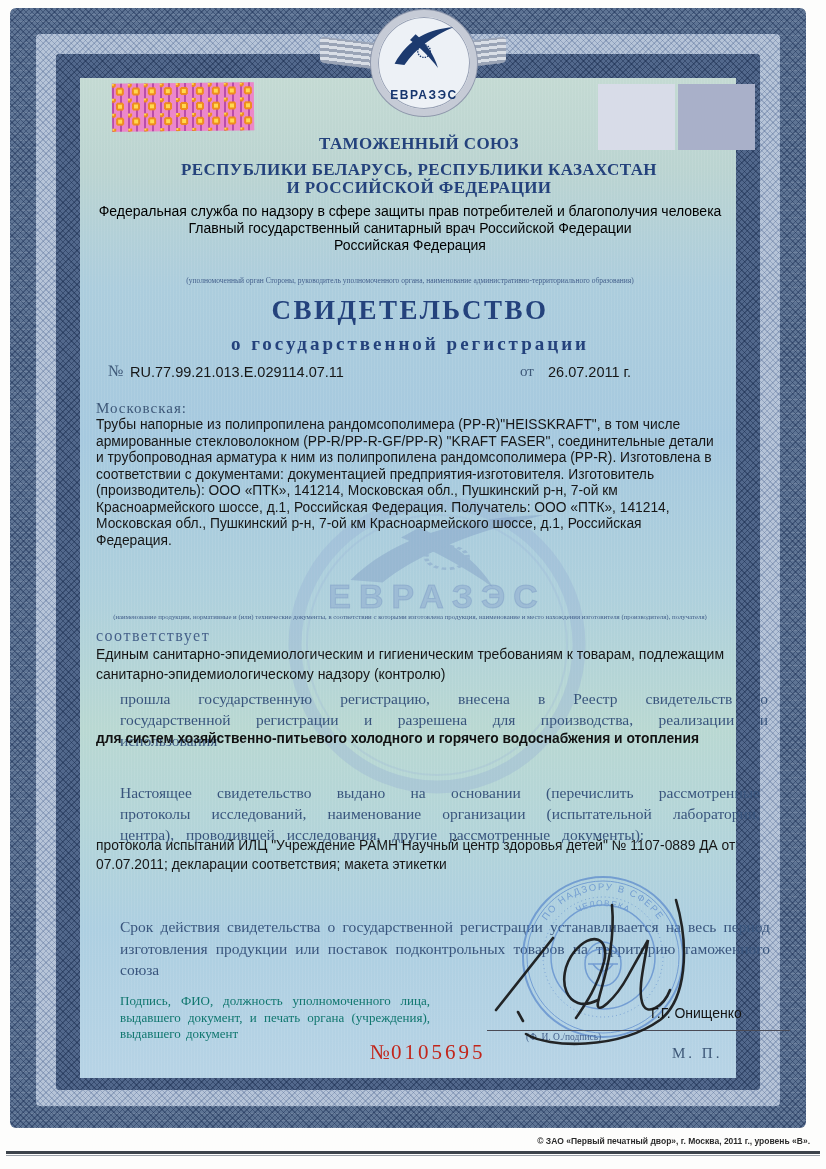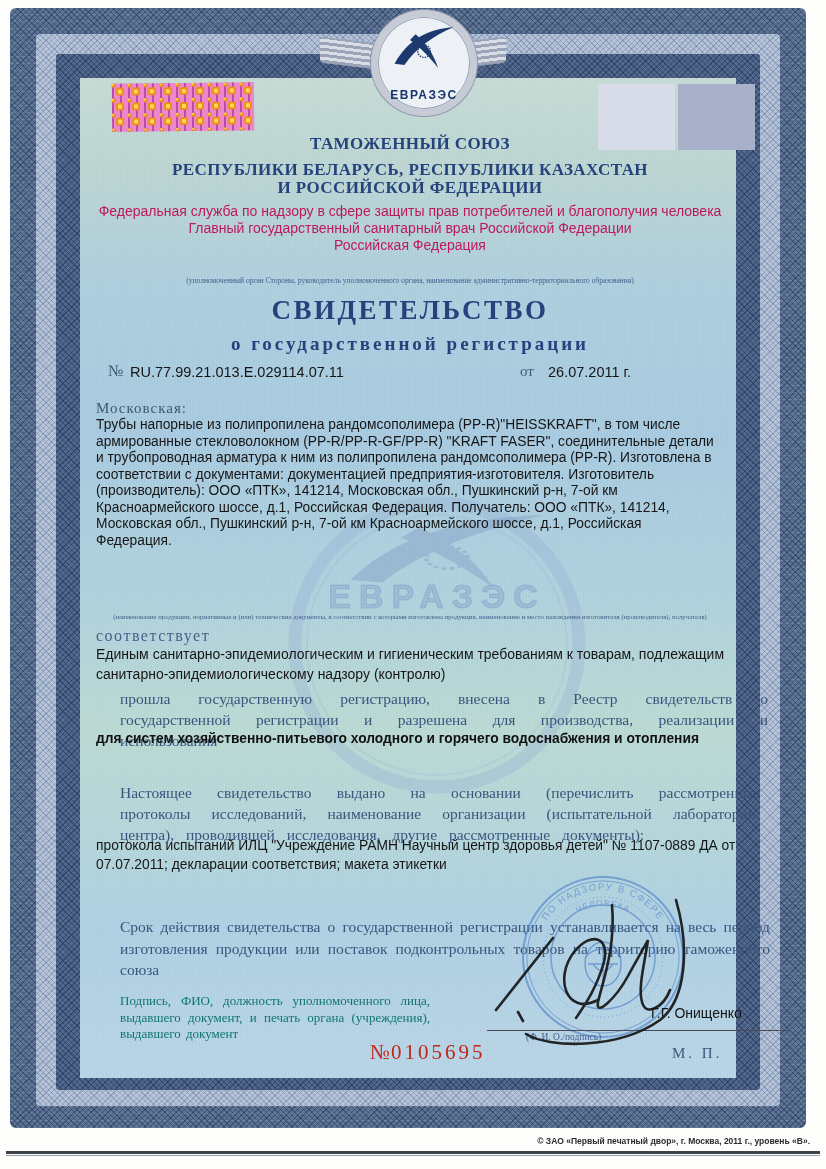--- a/index.html
+++ b/index.html
@@ -51,22 +51,22 @@
     background-color:#e070bd;
     background-image:
       radial-gradient(circle at 8px 8px, #ffd94f 0 2.5px, #ef8c1e 2.5px 4.5px, rgba(255,255,255,0) 4.5px),
       radial-gradient(circle at 0px 0px, #ffd94f 0 2.5px, #ef8c1e 2.5px 4.5px, rgba(255,255,255,0) 4.5px),
       repeating-linear-gradient(90deg, rgba(150,40,150,.5) 0 2px, rgba(255,170,220,.4) 2px 8px);
     background-size:16px 15px,16px 15px,auto;}
   .rect-gray{position:absolute;left:598px;top:84px;width:77px;height:66px;background:#d8dce8;z-index:4;}
   .rect-lav{position:absolute;left:678px;top:84px;width:77px;height:66px;background:#a9b0c9;z-index:4;}
   
   .ctr{position:absolute;left:80px;width:660px;text-align:center;z-index:3;}
-  .hdr{font-weight:bold;color:#24427c;font-size:17px;letter-spacing:.4px;}
-  .agency{font-family:"Liberation Sans",sans-serif;color:#be185d;font-size:14px;}
+  .hdr{font-weight:bold;color:#24427c;font-size:17px;letter-spacing:.4px;padding-left:9px;}
+  .agency{font-family:"Liberation Sans",sans-serif;color:#000000;font-size:14px;}
   .cap{color:#44608c;}
   .title-main{top:295px;font-size:27px;font-weight:bold;color:#24427c;letter-spacing:2.5px;}
   .title-sub{top:333px;font-size:19px;font-weight:bold;color:#24427c;letter-spacing:3px;}
   .abs{position:absolute;z-index:3;}
   .serifblue{color:#3e5878;}
   .sans{font-family:"Liberation Sans",sans-serif;color:#161616;}
   .just{text-align:justify;color:#39557d;margin-left:24px;}
   .serial{color:#c2251a;font-size:21px;letter-spacing:1px;}
   .serial .digits{letter-spacing:3px;}
   .sig-line{position:absolute;left:487px;top:1030px;width:303px;border-top:1px solid #4a4a55;z-index:8;}

